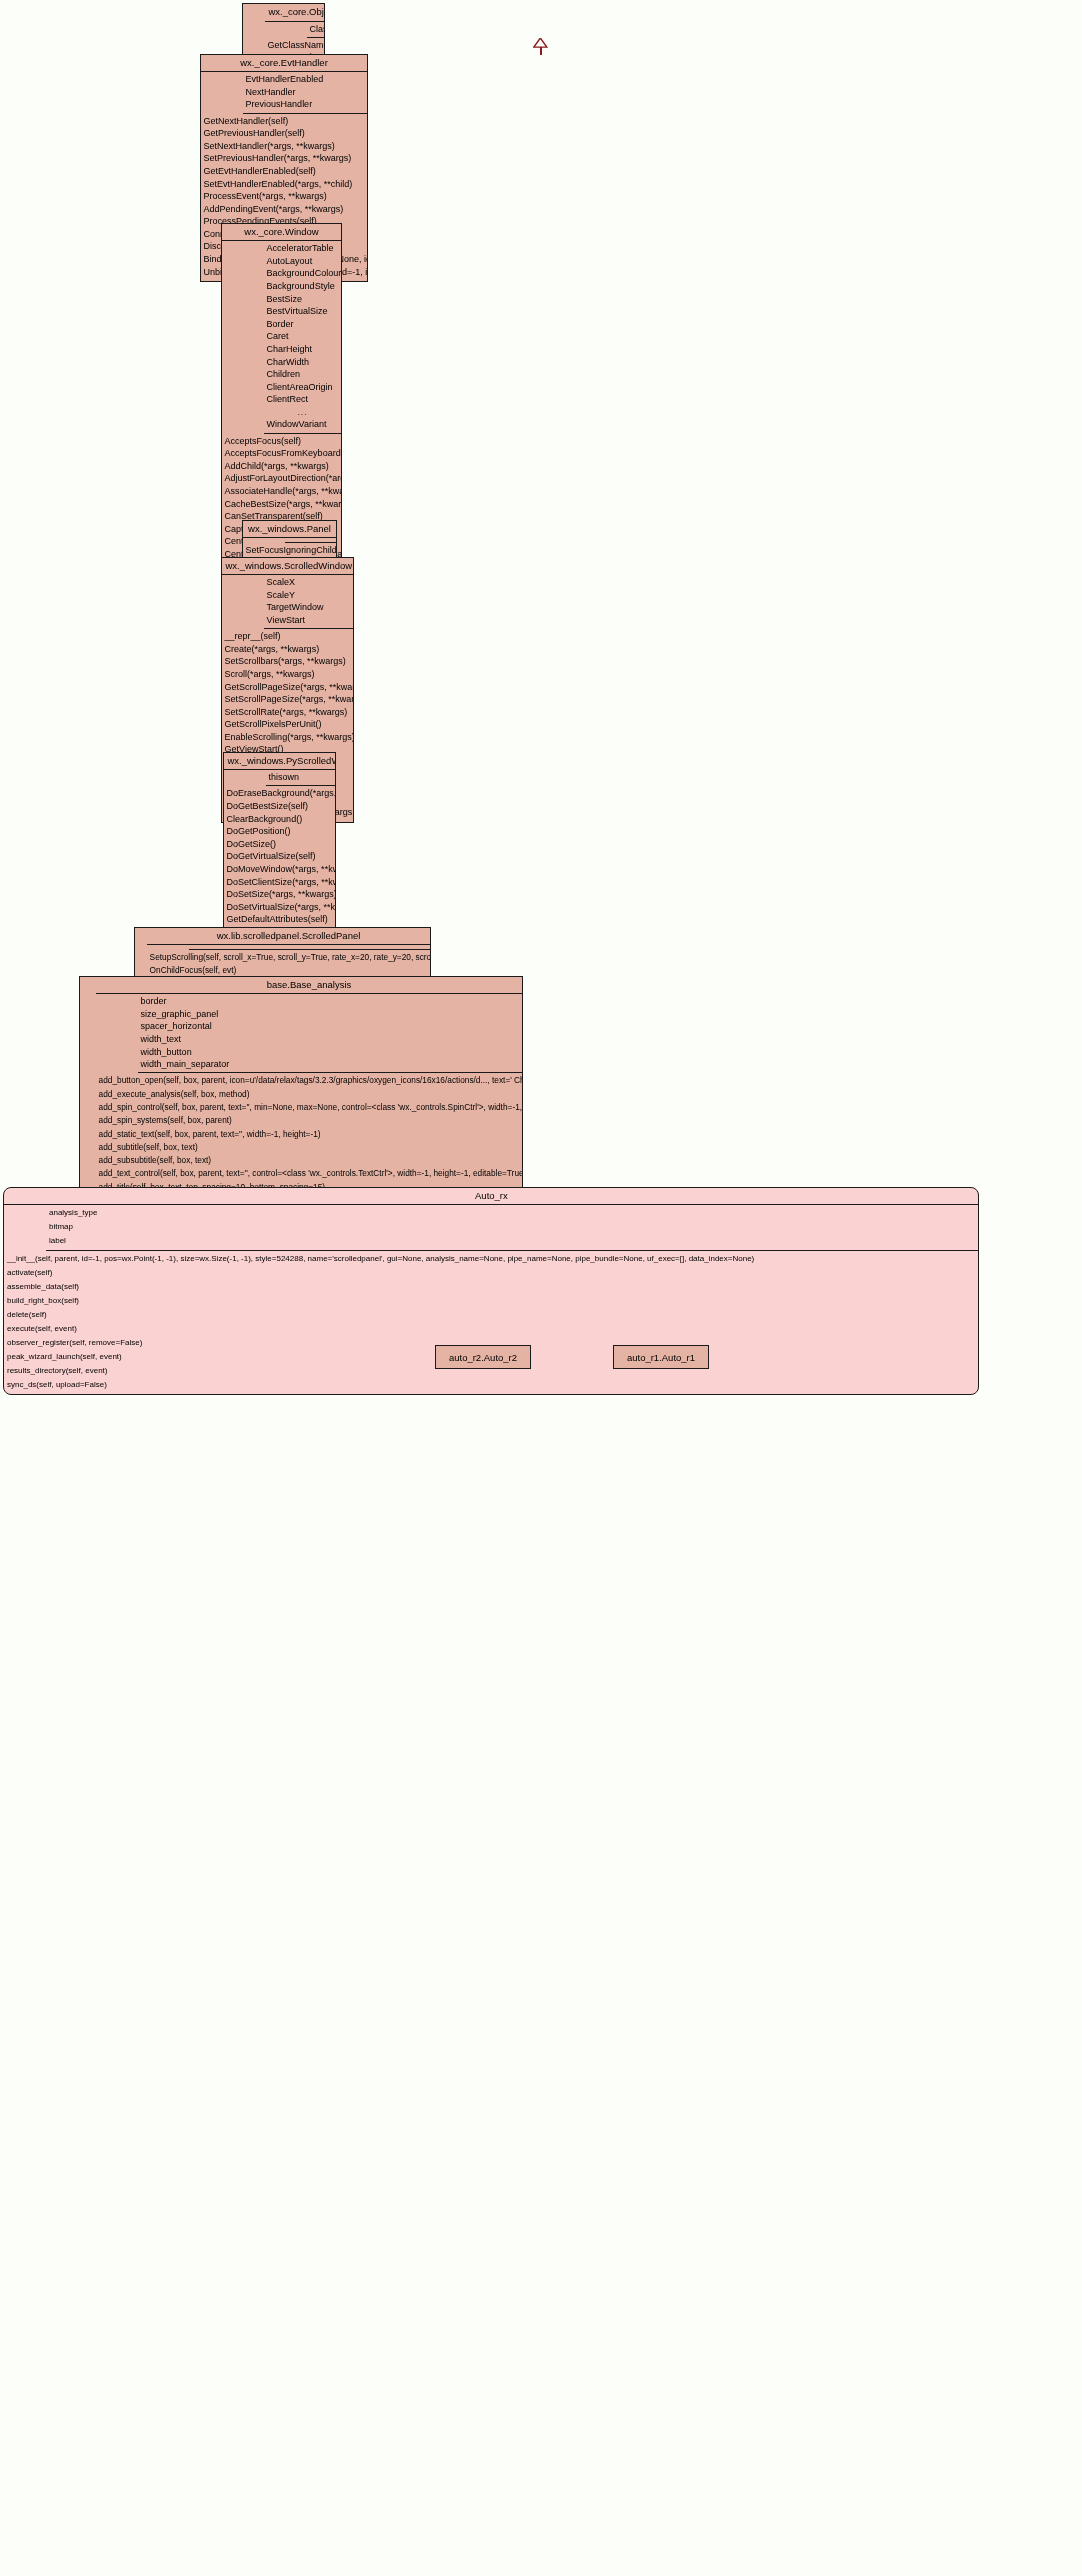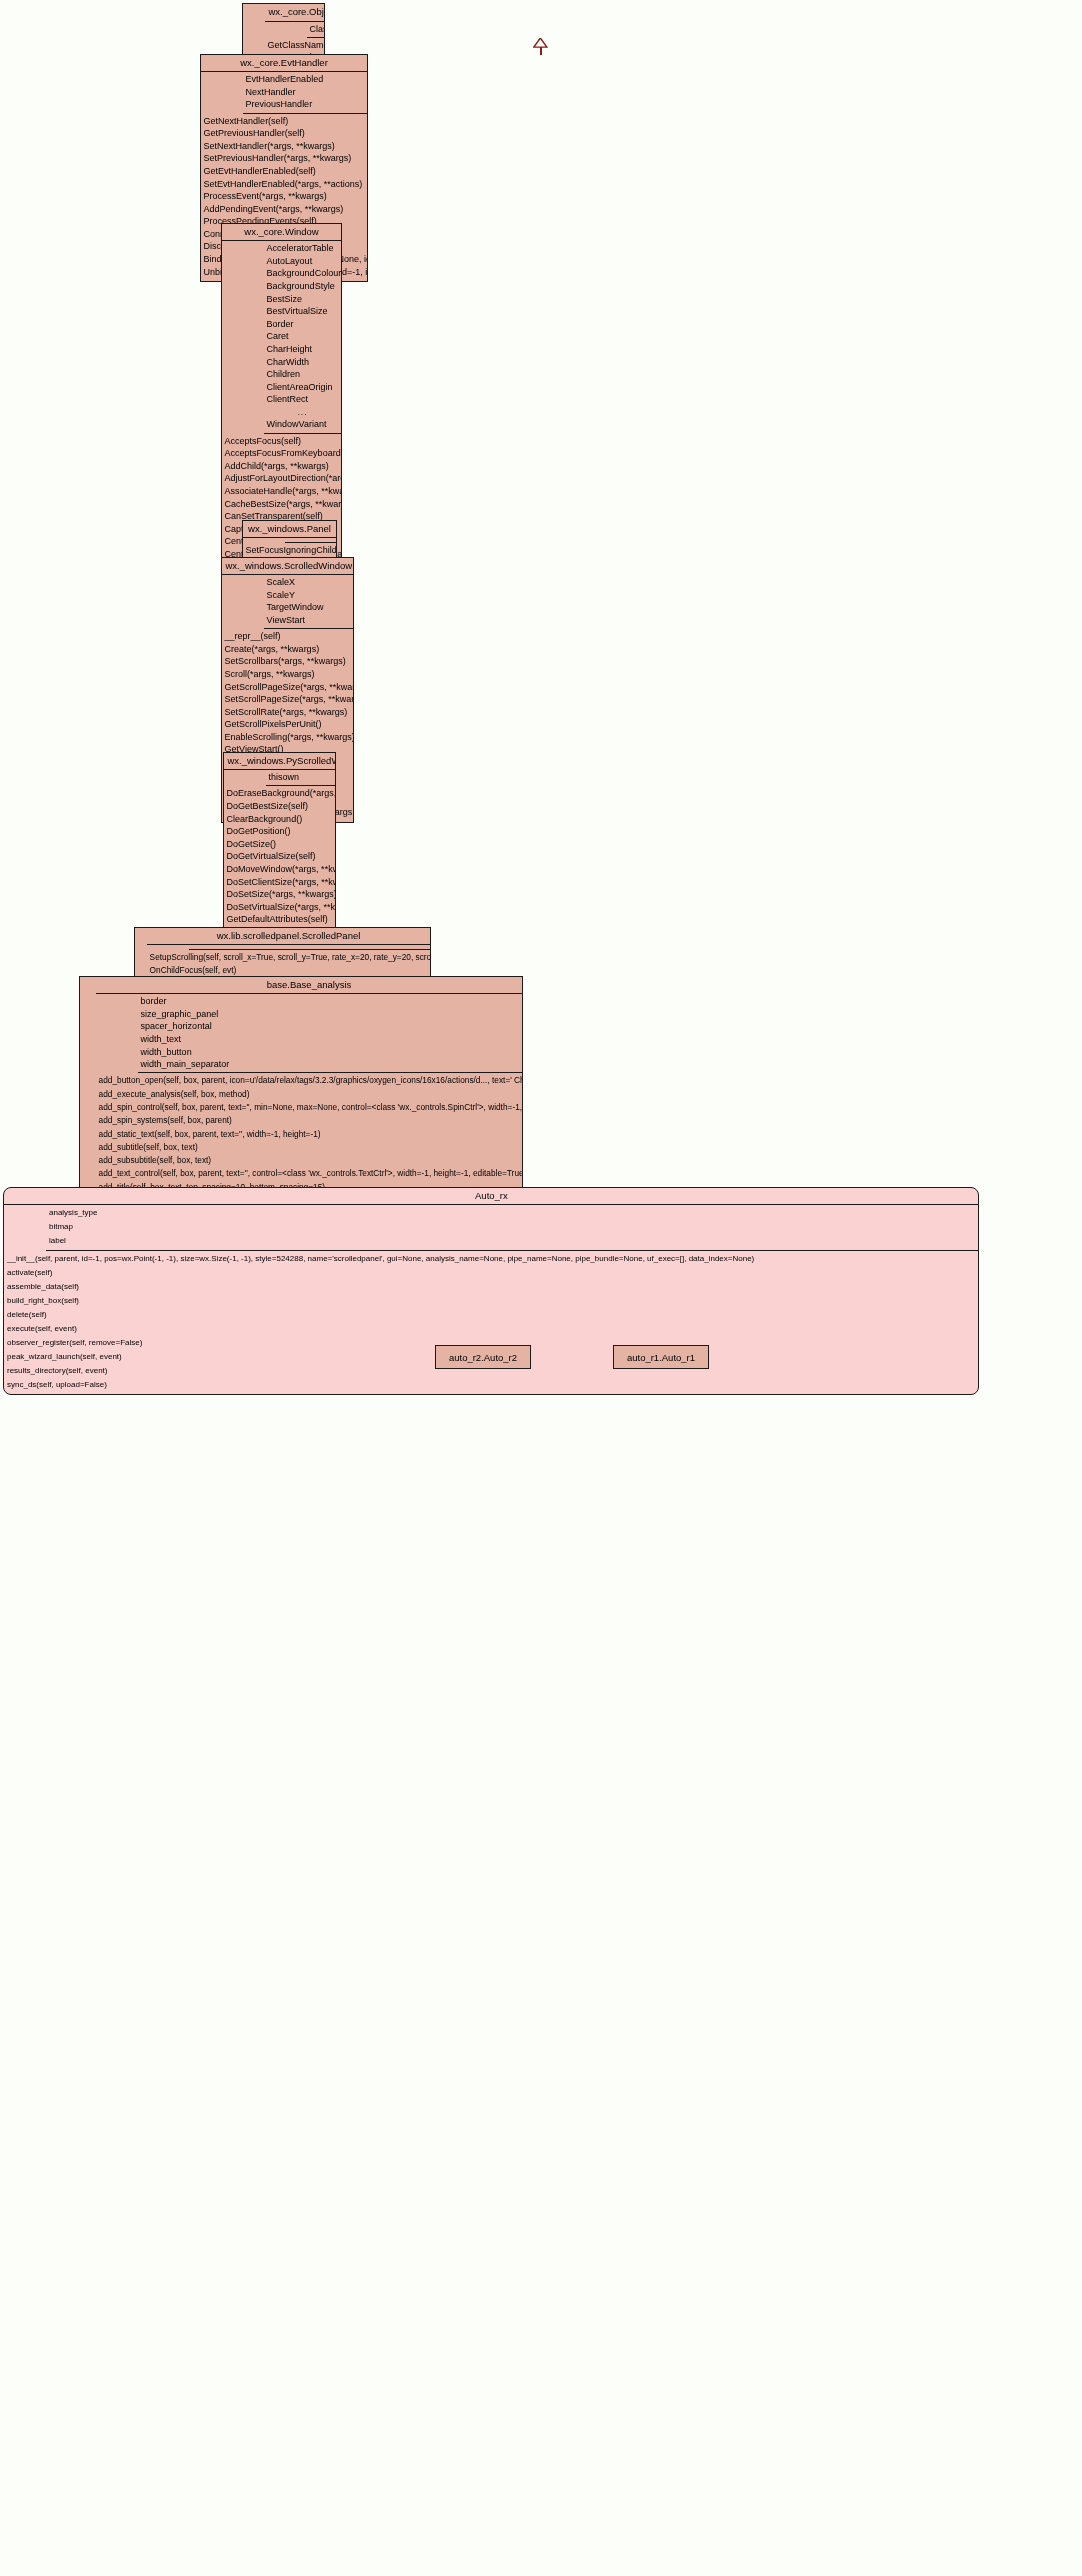--- a/index.html
+++ b/index.html
@@ -181,21 +181,21 @@
       <div class="row">EvtHandlerEnabled</div>
       <div class="row">NextHandler</div>
       <div class="row">PreviousHandler</div>
     </div>
     <div class="cls-ops">
       <div class="row">GetNextHandler(self)</div>
       <div class="row">GetPreviousHandler(self)</div>
       <div class="row">SetNextHandler(*args, **kwargs)</div>
       <div class="row">SetPreviousHandler(*args, **kwargs)</div>
       <div class="row">GetEvtHandlerEnabled(self)</div>
-      <div class="row">SetEvtHandlerEnabled(*args, **actions)</div>
+      <div class="row">SetEvtHandlerEnabled(*args, **child)</div>
       <div class="row">ProcessEvent(*args, **kwargs)</div>
       <div class="row">AddPendingEvent(*args, **kwargs)</div>
       <div class="row">ProcessPendingEvents(self)</div>
       <div class="row">Connect(*args, **kwargs)</div>
       <div class="row">Disconnect(*args, **kwargs)</div>
       <div class="row">Bind(self, event, handler, source=None, id=-1, id2=-1)</div>
       <div class="row">Unbind(self, event, source=None, id=-1, id2=-1, handler=None)</div>
     </div>
   </div>
 

